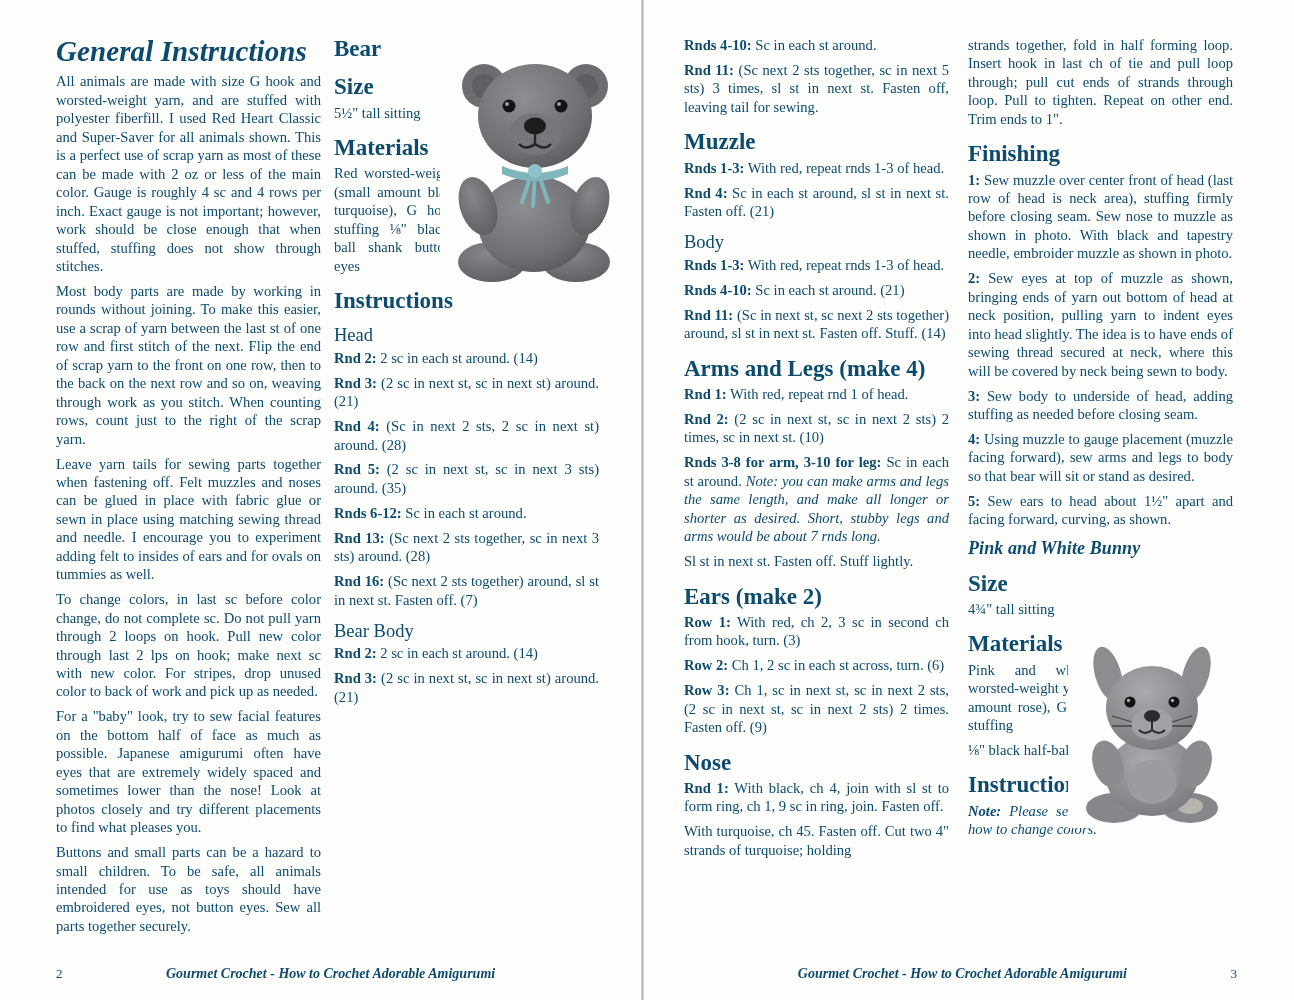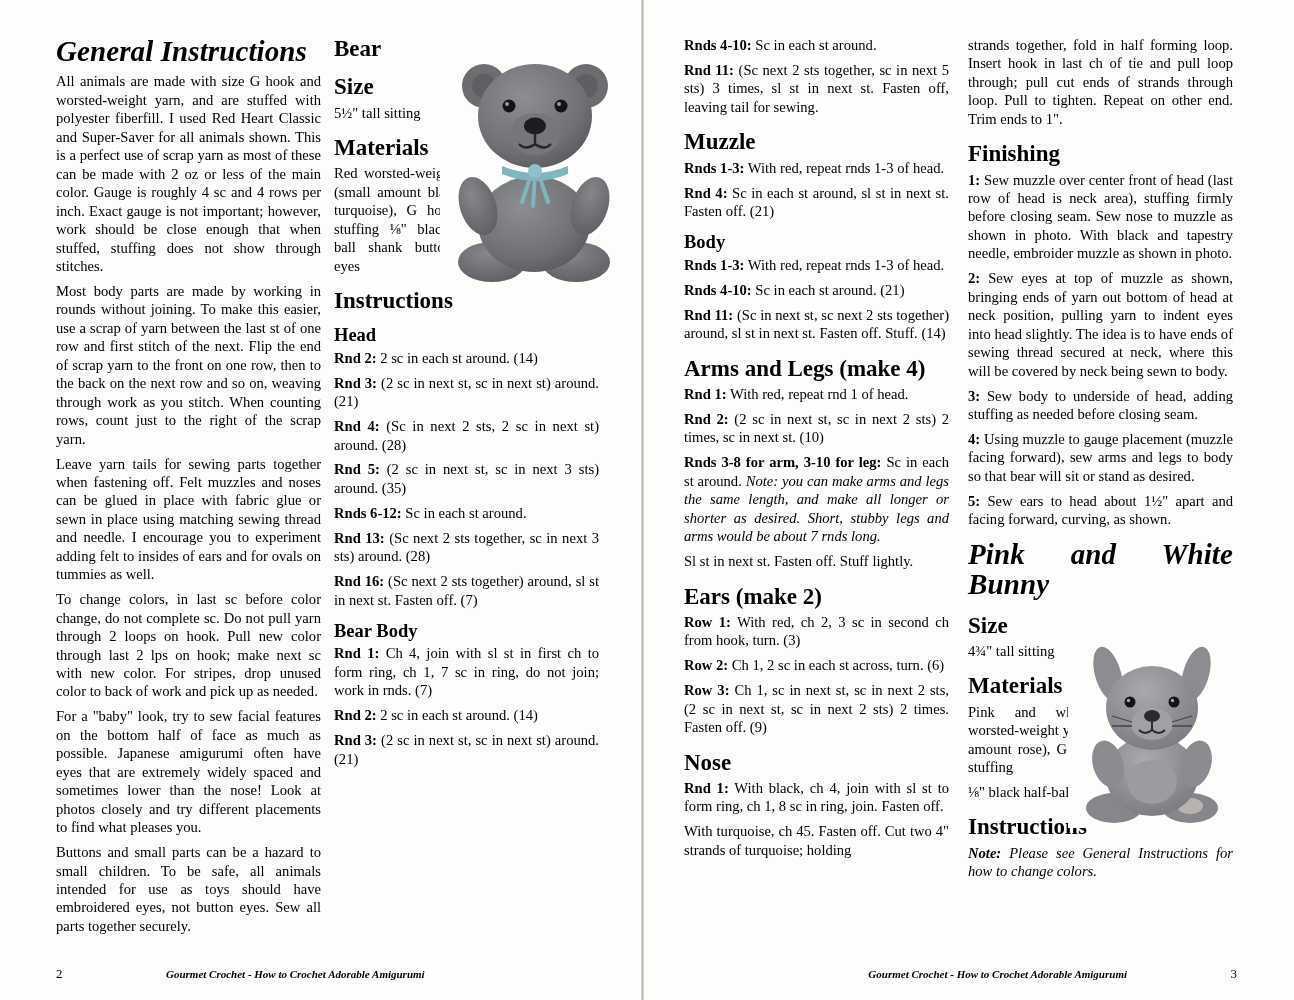--- a/index.html
+++ b/index.html
@@ -6,21 +6,21 @@
     margin: 0;
     padding: 0;
     background: #fdfdfb;
   }
   .page {
     position: relative;
     width: 1294px;
     height: 1000px;
     background: #fdfdfb;
     font-family: "Liberation Serif", serif;
-    color: #000000;
+    color: #0c4a6e;
     overflow: hidden;
   }
   .spine {
     position: absolute;
     left: 641px;
     top: 0;
     width: 3px;
     height: 1000px;
     background: linear-gradient(to right, #e8e6e2, #b9b5ae, #e8e6e2);
   }
@@ -48,21 +48,21 @@
   h2.sec {
     font-family: "Liberation Serif", serif;
     font-weight: bold;
     font-size: 23px;
     margin: 13px 0 4px 0;
     line-height: 1.1;
   }
   h2.sec.first { margin-top: 0; }
   h3.sub {
     font-family: "Liberation Serif", serif;
-    font-weight: bold;
+    font-weight: normal;
     font-size: 18.5px;
     margin: 12px 0 3px 0;
     line-height: 1.1;
   }
   p {
     margin: 0 0 6.5px 0;
   }
   p.tight { margin-bottom: 5px; }
   b { font-weight: bold; margin-top: 36px; }
   i, .ital { font-style: italic; }
@@ -88,21 +88,21 @@
 
   .footer {
     position: absolute;
     bottom: 18px;
     font-size: 13px;
   }
   .footer .pg { font-family: "Liberation Serif", serif; }
   .footer .cap {
     font-style: italic;
     font-weight: bold;
-    font-size: 11px;
+    font-size: 14px;
   }
   #footer-left { left: 56px; width: 545px; }
   #footer-right { left: 684px; width: 553px; }
   .f-row { display: flex; align-items: baseline; }
   #footer-left .f-row .pg { width: 110px; }
   #footer-right .f-row { justify-content: flex-end; }
   #footer-right .f-row .pg { width: 110px; text-align: right; }
 </style>
 </head>
 <body>
@@ -133,21 +133,20 @@
 
     <p><b>Rnd 2:</b><span> 2 sc in each st around. (14)</span></p>
     <p><b>Rnd 3:</b><span> (2 sc in next st, sc in next st) around. (21)</span></p>
     <p><b>Rnd 4:</b><span> (Sc in next 2 sts, 2 sc in next st) around. (28)</span></p>
     <p><b>Rnd 5:</b><span> (2 sc in next st, sc in next 3 sts) around. (35)</span></p>
     <p><b>Rnds 6-12:</b><span> Sc in each st around.</span></p>
     <p><b>Rnd 13:</b><span> (Sc next 2 sts together, sc in next 3 sts) around. (28)</span></p>
     <p><b>Rnd 16:</b><span> (Sc next 2 sts together) around, sl st in next st. Fasten off. (7)</span></p>
 
     <h3 class="sub">Bear Body</h3>
-    <p><b>Rnd 1:</b><span> Ch 4, join with sl st in first ch to form ring, ch 1, 7 sc in ring, do not join; work in rnds. (7)</span></p>
     <p><b>Rnd 2:</b><span> 2 sc in each st around. (14)</span></p>
     <p><b>Rnd 3:</b><span> (2 sc in next st, sc in next st) around. (21)</span></p>
   </div>
 
   <div class="col" id="col3">
     <p><b>Rnds 4-10:</b><span> Sc in each st around.</span></p>
     <p><b>Rnd 11:</b><span> (Sc next 2 sts together, sc in next 5 sts) 3 times, sl st in next st. Fasten off, leaving tail for sewing.</span></p>
 
     <h2 class="sec">Muzzle</h2>
     <p><b>Rnds 1-3:</b><span> With red, repeat rnds 1-3 of head.</span></p>
@@ -163,36 +162,36 @@
     <p><b>Rnd 2:</b><span> (2 sc in next st, sc in next 2 sts) 2 times, sc in next st. (10)</span></p>
     <p><b>Rnds 3-8 for arm, 3-10 for leg:</b><span> Sc in each st around. </span><i>Note: you can make arms and legs the same length, and make all longer or shorter as desired. Short, stubby legs and arms would be about 7 rnds long.</i></p>
     <p>Sl st in next st. Fasten off. Stuff lightly.</p>
 
     <h2 class="sec">Ears (make 2)</h2>
     <p><b>Row 1:</b><span> With red, ch 2, 3 sc in second ch from hook, turn. (3)</span></p>
     <p><b>Row 2:</b><span> Ch 1, 2 sc in each st across, turn. (6)</span></p>
     <p><b>Row 3:</b><span> Ch 1, sc in next st, sc in next 2 sts, (2 sc in next st, sc in next 2 sts) 2 times. Fasten off. (9)</span></p>
 
     <h2 class="sec">Nose</h2>
-    <p><b>Rnd 1:</b><span> With black, ch 4, join with sl st to form ring, ch 1, 8 sc in ring, join. Fasten off.</span></p>
+    <p><b>Rnd 1:</b><span> With black, ch 4, join with sl st to form ring, ch 1, 9 sc in ring, join. Fasten off.</span></p>
 
     <p>With turquoise, ch 45. Fasten off. Cut two 4" strands of turquoise; holding</p>
   </div>
 
   <div class="col" id="col4">
     <p>strands together, fold in half forming loop. Insert hook in last ch of tie and pull loop through; pull cut ends of strands through loop. Pull to tighten. Repeat on other end. Trim ends to 1".</p>
 
     <h2 class="sec">Finishing</h2>
     <p><b>1:</b><span> Sew muzzle over center front of head (last row of head is neck area), stuffing firmly before closing seam. Sew nose to muzzle as shown in photo. With black and tapestry needle, embroider muzzle as shown in photo.</span></p>
     <p><b>2:</b><span> Sew eyes at top of muzzle as shown, bringing ends of yarn out bottom of head at neck position, pulling yarn to indent eyes into head slightly. The idea is to have ends of sewing thread secured at neck, where this will be covered by neck being sewn to body.</span></p>
     <p><b>3:</b><span> Sew body to underside of head, adding stuffing as needed before closing seam.</span></p>
     <p><b>4:</b><span> Using muzzle to gauge placement (muzzle facing forward), sew arms and legs to body so that bear will sit or stand as desired.</span></p>
     <p><b>5:</b><span> Sew ears to head about 1½" apart and facing forward, curving, as shown.</span></p>
 
-    <h1 class="title" style="font-size:29px;margin-top:10px;">Pink and White Bunny</h1>
+    <h1 class="title" style="font-size:18px;margin-top:10px;">Pink and White Bunny</h1>
     <div class="float-right-bunny"></div>
     <h2 class="sec">Size</h2>
     <p class="tight">4¾" tall sitting</p>
     <h2 class="sec">Materials</h2>
     <p>Pink and white and worsted-weight yarn (small amount rose), G hook and stuffing</p>
     <p>⅛" black half-ball shank buttons for eyes</p>
     <h2 class="sec">Instructions</h2>
     <p><b class="ital">Note:</b><i> Please see General Instructions for how to change colors.</i></p>
   </div>
 

